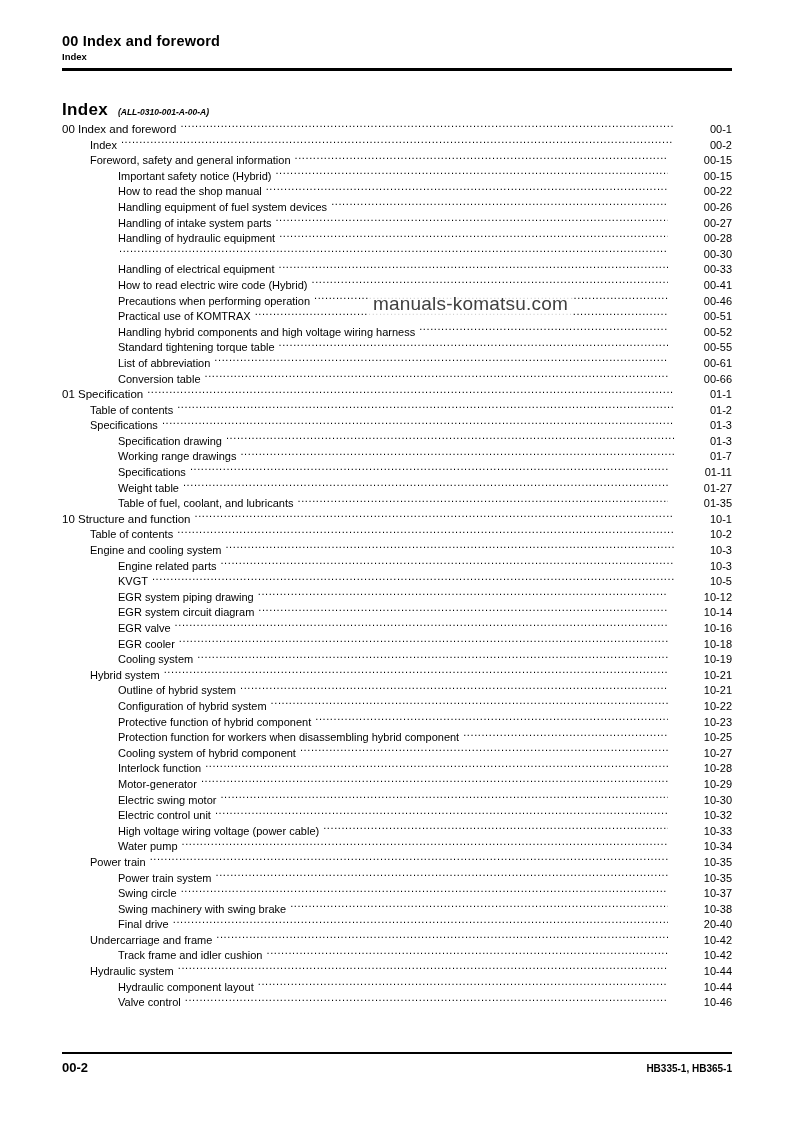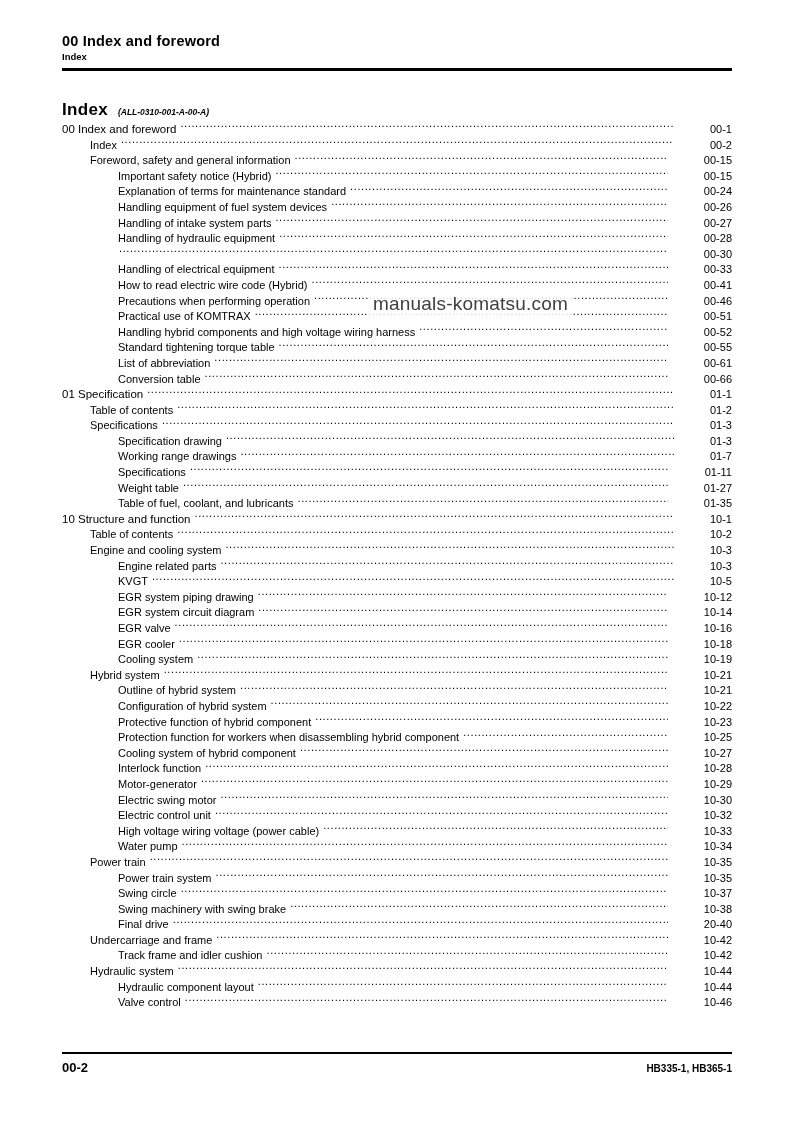--- a/index.html
+++ b/index.html
@@ -182,23 +182,23 @@
         <span class="toc-label">Foreword, safety and general information</span>
         <span class="toc-dots"></span>
         <span class="toc-page">00-15</span>
       </div>
       <div class="toc-row lvl2">
         <span class="toc-label">Important safety notice (Hybrid)</span>
         <span class="toc-dots"></span>
         <span class="toc-page">00-15</span>
       </div>
       <div class="toc-row lvl2">
-        <span class="toc-label">Explanation of terms for maintenance standard</span>
-        <span class="toc-dots"></span>
-        <span class="toc-page">00-24</span>
+        <span class="toc-label">How to read the shop manual</span>
+        <span class="toc-dots"></span>
+        <span class="toc-page">00-22</span>
       </div>
       <div class="toc-row lvl2">
         <span class="toc-label">Handling equipment of fuel system devices</span>
         <span class="toc-dots"></span>
         <span class="toc-page">00-26</span>
       </div>
       <div class="toc-row lvl2">
         <span class="toc-label">Handling of intake system parts</span>
         <span class="toc-dots"></span>
         <span class="toc-page">00-27</span>

